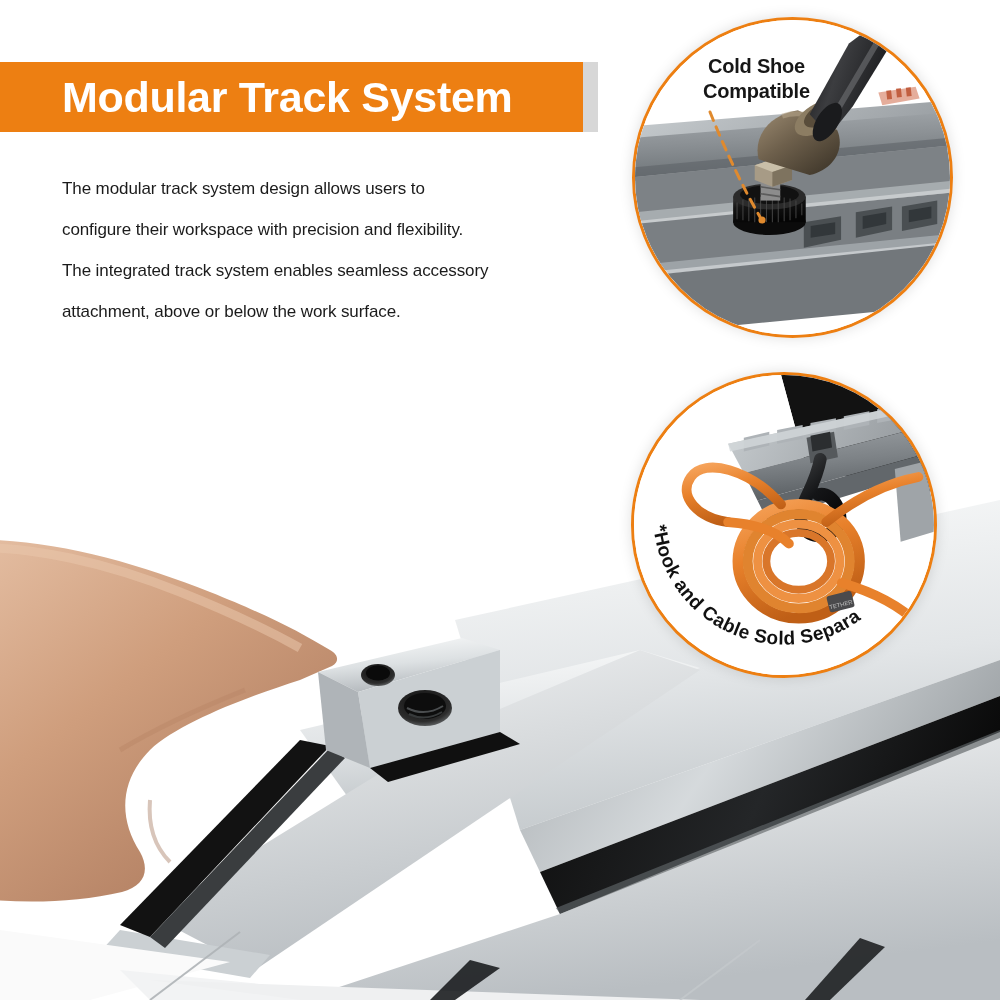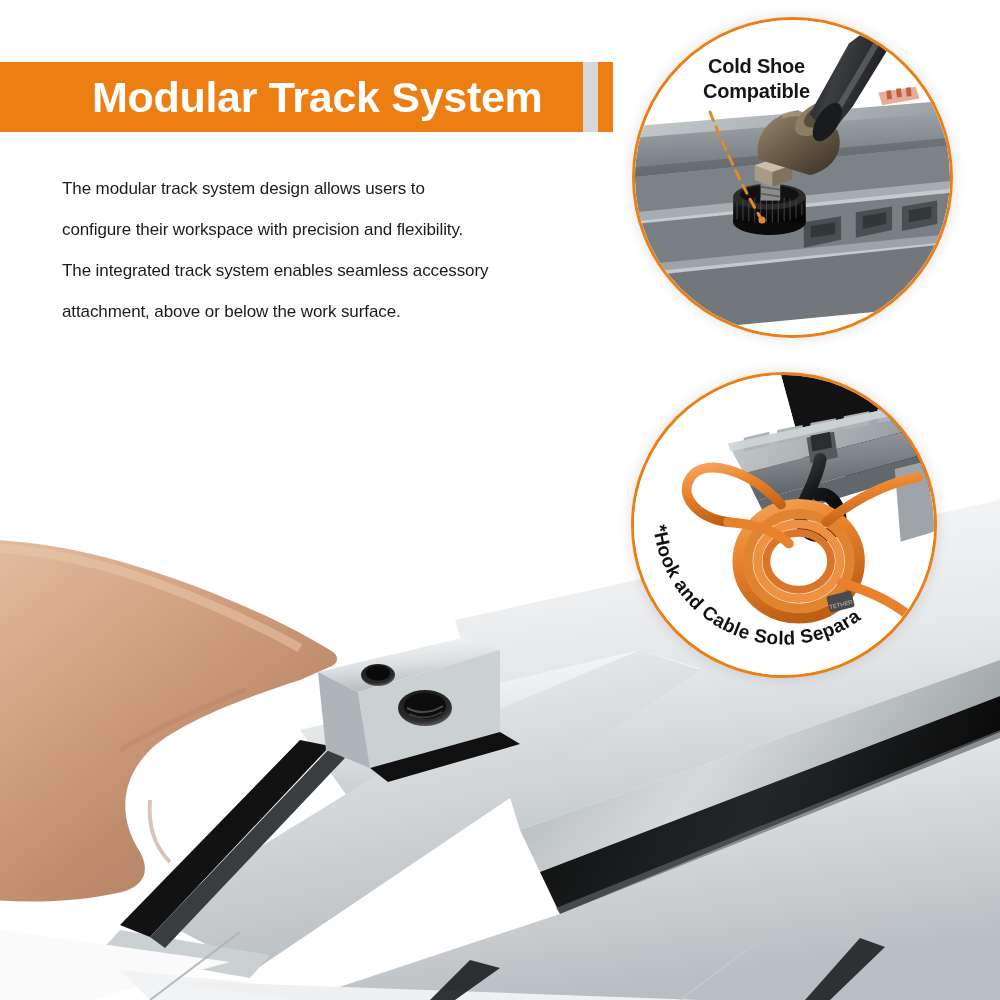--- a/index.html
+++ b/index.html
@@ -10,21 +10,21 @@
     position:relative;
     width:1000px;height:1000px;
     overflow:hidden;
     background:#ffffff;
   }
 
   
   #header-bar{
     position:absolute;left:0;top:62px;width:583px;height:70px;
     background:var(--accent,#ED7F12);
-    display:flex;align-items:center;padding-left:30px;
+    display:flex;align-items:center;
   }
   #header-gray{
     position:absolute;left:583px;top:62px;width:15px;height:70px;
     background:#d7d7d7;
   }
   #page-title{
     color:#fff;font-size:43px;font-weight:bold;letter-spacing:-0.3px;
     margin-left:62px;line-height:1;white-space:nowrap;
   }
 

